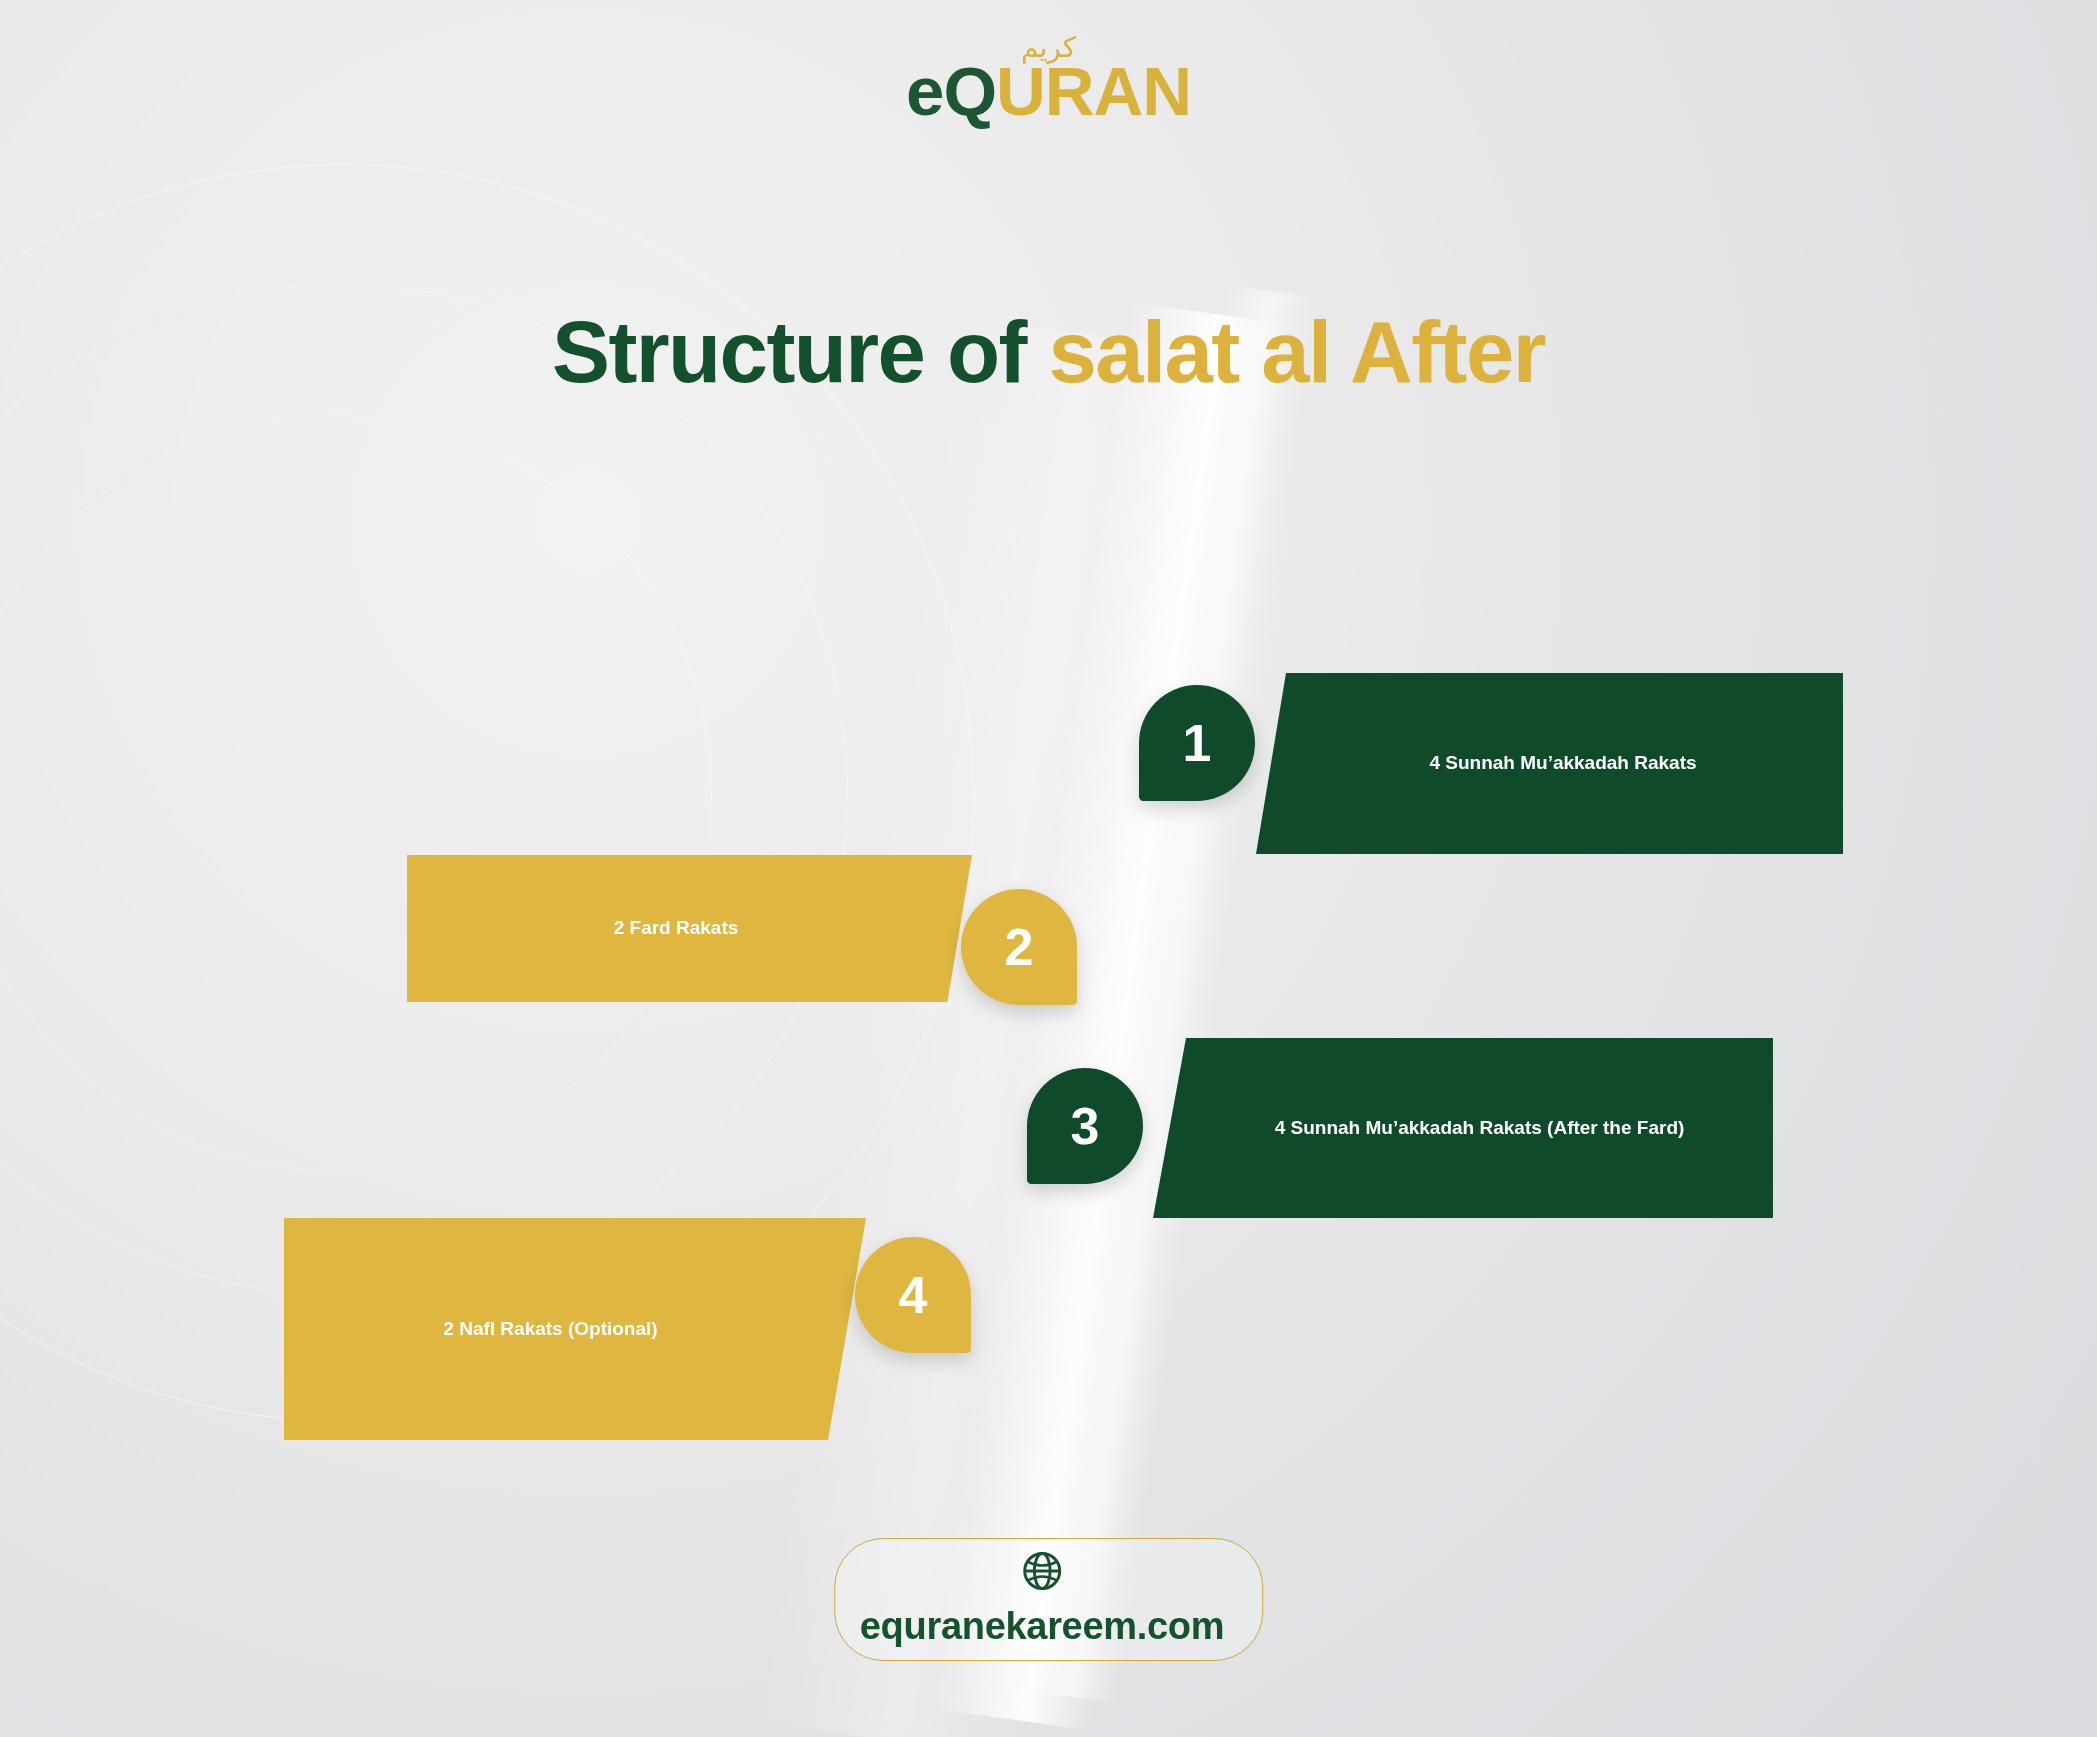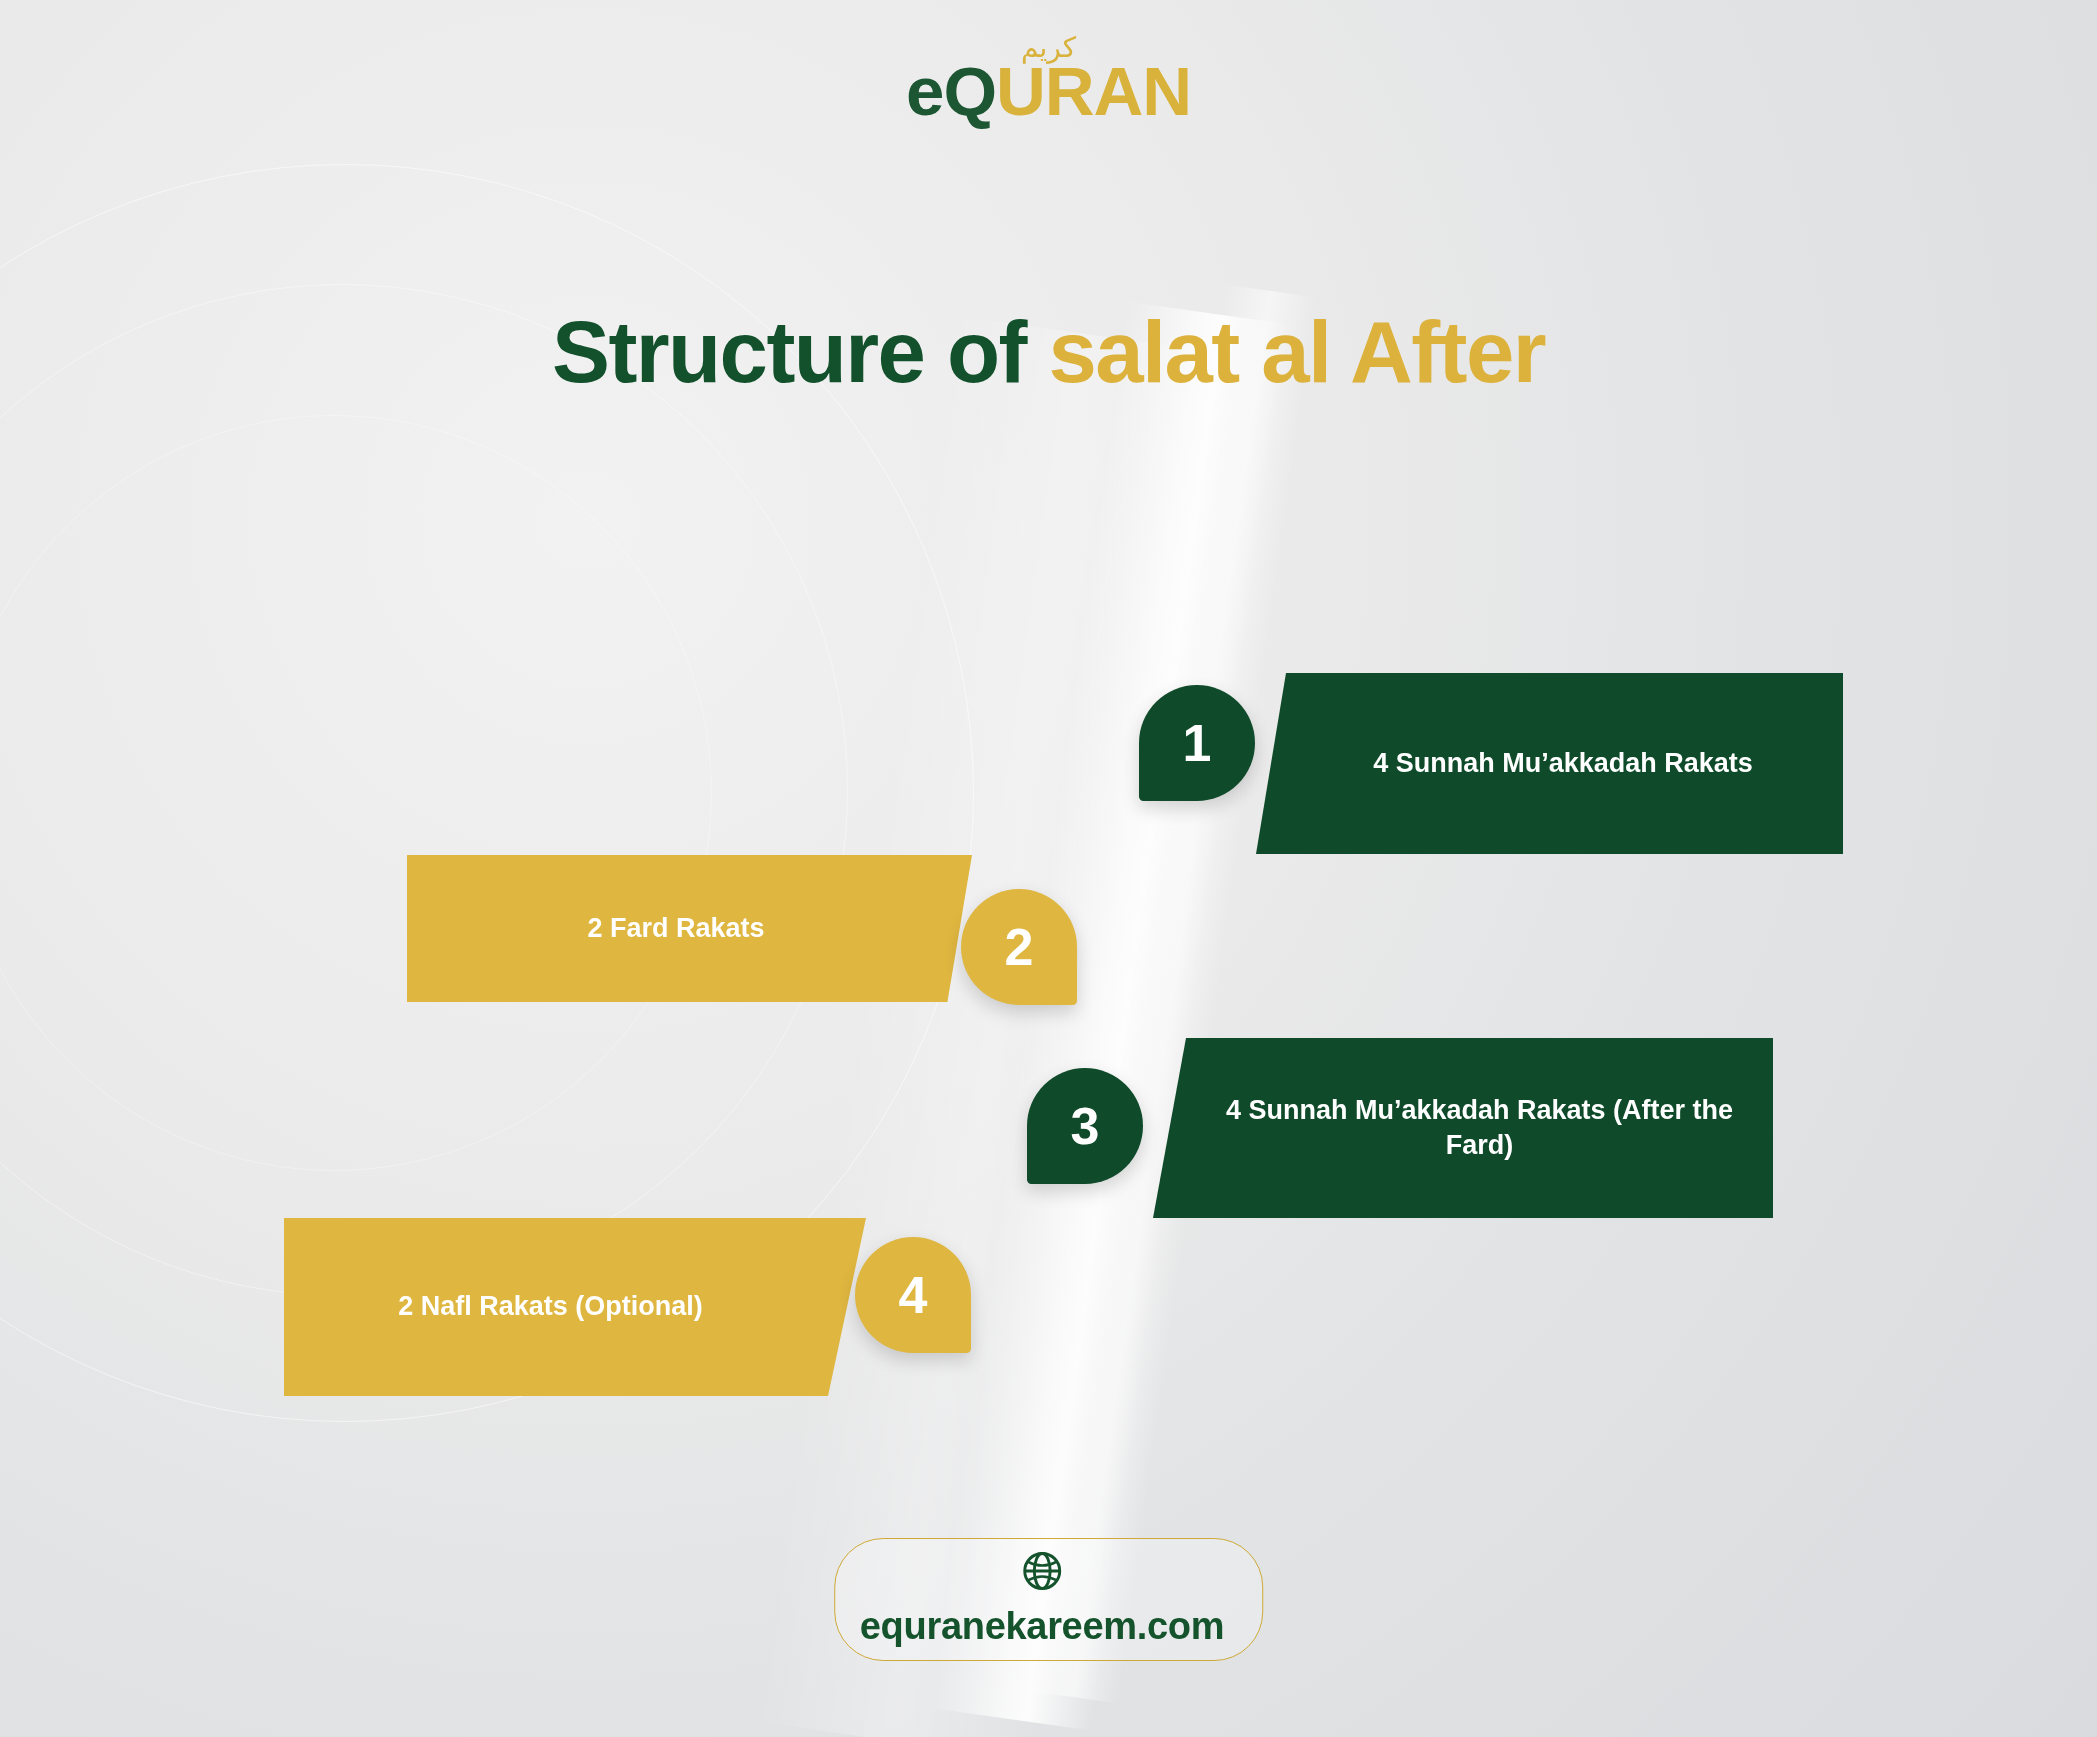--- a/index.html
+++ b/index.html
@@ -121,21 +121,21 @@
 
   .bar {
     position: absolute;
     display: flex;
     align-items: center;
     box-sizing: border-box;
   }
   .bar-label {
     width: 100%;
     text-align: center;
-    font-size: 27px;
+    font-size: 19px;
     font-weight: bold;
     line-height: 1.3;
     box-sizing: border-box;
   }
 
   .badge {
     position: absolute;
     width: 116px;
     height: 116px;
     border-radius: 50% 50% 50% 3.3px;
@@ -190,21 +190,21 @@
     box-shadow: 0 9.8px 22px rgba(0,0,0,0.12);
   }
   .step3-bar .bar-label { color: #ffffff; padding: 0 33px 0 66px; }
   .step3-badge { left: 1027px; top: 1068px; }
 
   
   .step4-bar {
     left: 284px;
     top: 1218px;
     width: 582px;
-    height: 178px;
+    height: 222px;
     background: #dfb63f;
     clip-path: polygon(0 0, 100% 0, calc(100% - 38px) 100%, 0 100%);
     box-shadow: 0 9.8px 22px rgba(0,0,0,0.10);
   }
   .step4-bar .bar-label { color: #ffffff; padding: 0 71px 0 22px; }
   .step4-badge { left: 855px; top: 1237px; }
 
   
   .footer {
     position: absolute;

